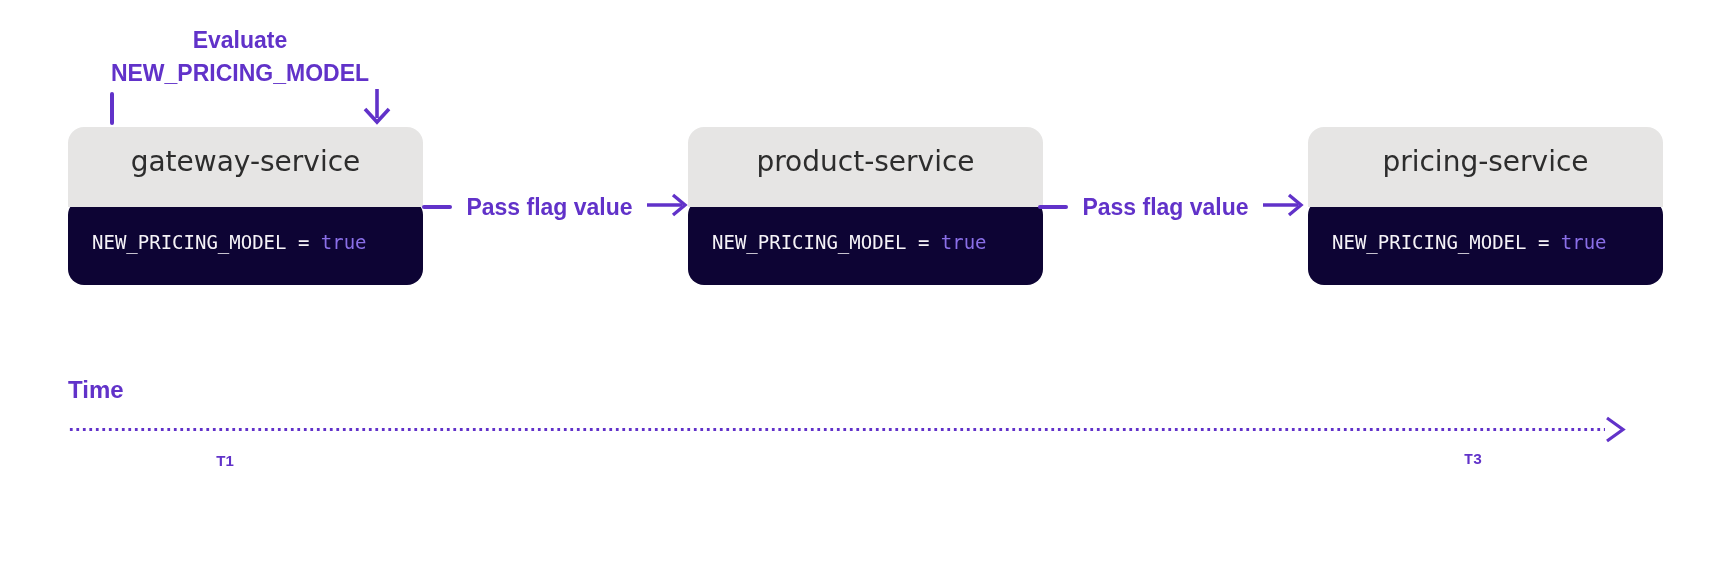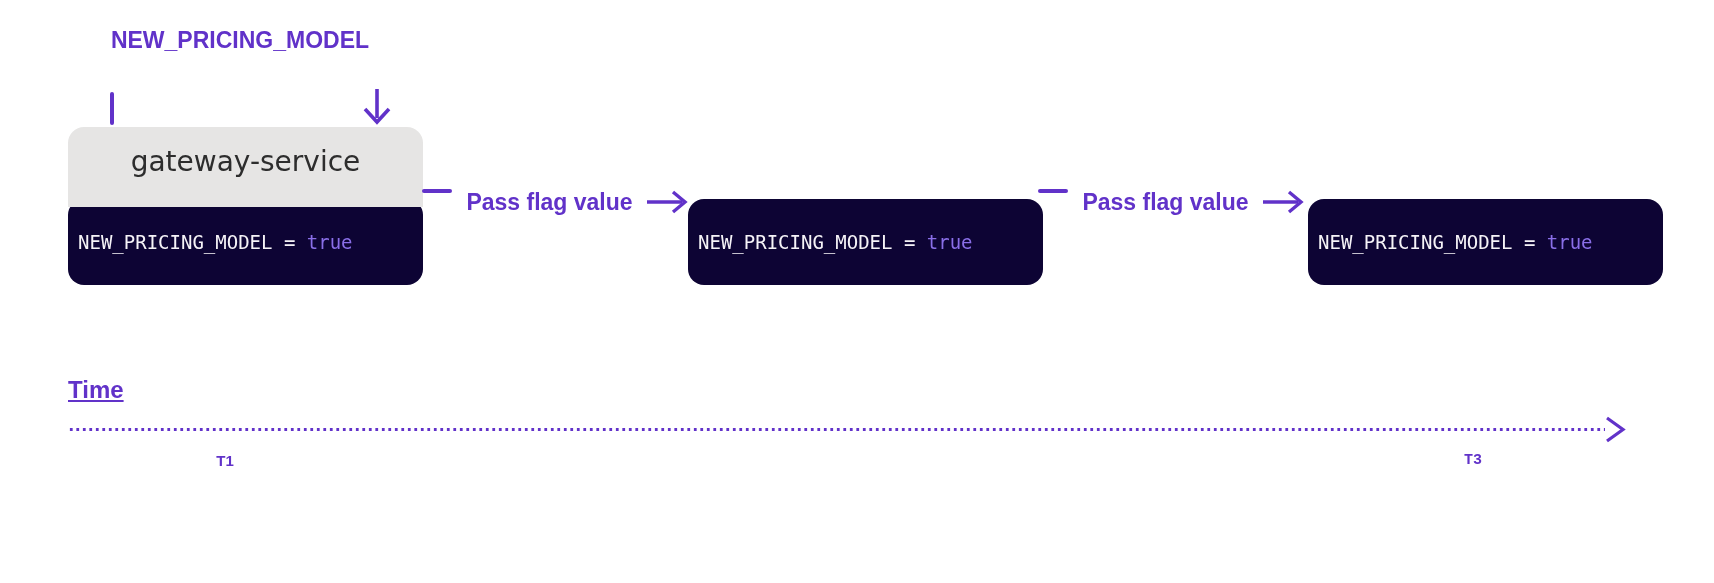--- a/index.html
+++ b/index.html
@@ -66,36 +66,36 @@
     font-family: "DejaVu Sans", sans-serif;
     font-size: 28px;
     color: var(--service-name);
   }
   .card-bottom {
     position: absolute;
     left: 0; top: 72px; width: 100%; height: 86px;
     background: var(--card-bottom-bg);
     border-radius: 16px;
     display: flex; align-items: center;
-    padding-left: 10px;
+    padding-left: 24px;
   }
   .flag-code {
     font-family: "DejaVu Sans Mono", monospace;
     font-size: 19px;
     color: var(--code-text);
     white-space: pre;
   }
   .flag-code .flag-value { color: var(--code-value); }
 
   
   .connector {
     position: absolute;
     top: 189px;
     width: 267px; height: 36px;
-    display: flex; align-items: flex-start; justify-content: space-between;
+    display: flex; align-items: center; justify-content: space-between;
     color: var(--accent);
   }
   .connector.pos-0 { left: 422px; }
   .connector.pos-1 { left: 1038px; }
   .connector-dash {
     width: 30px; height: 4px;
     border-radius: 2px;
     background: var(--accent);
   }
   .connector-label {
@@ -104,21 +104,20 @@
     color: var(--accent);
   }
 
   
   .timeline-label {
     position: absolute;
     left: 68px; top: 376px;
     font-weight: bold;
     font-size: 24px;
     color: var(--accent);
-    text-decoration: underline;
   }
   .timeline-line {
     position: absolute;
     left: 68px; top: 428px;
     width: 1537px; height: 3px;
     background-image: radial-gradient(circle, var(--accent) 1.4px, transparent 1.6px);
     background-size: 6.5px 3px;
     background-repeat: repeat-x;
   }
   .timeline-arrowhead {
@@ -138,20 +137,21 @@
   .timeline-marker.pos-0 { left: 225px; }
   .timeline-marker.pos-1 { left: 1080px; }
   .timeline-marker.pos-2 { left: 1473px; font-family: Liberation Mono, monospace; }
 </style>
 </head>
 <body>
 
 <div class="canvas">
 
   <div class="annotation-label">
+    <div>Evaluate</div>
     <div>NEW_PRICING_MODEL</div>
   </div>
   <div class="annotation-tick"></div>
   <span class="annotation-arrow">
     <svg width="30" height="40" viewBox="0 0 30 40" fill="none">
       <path d="M15 1 L15 30" stroke="currentColor" stroke-width="3.6"></path>
       <path d="M3 21 L15 34 L27 21" stroke="currentColor" stroke-width="3.6" fill="none"></path>
     </svg>
   </span>
 
@@ -172,37 +172,43 @@
         <path d="M0 13 L35 13" stroke="currentColor" stroke-width="3.4"></path>
         <path d="M26 3 L38 13 L26 23" stroke="currentColor" stroke-width="3.4" fill="none"></path>
       </svg>
     </span>
   </div>
 
   <div class="service-card pos-1">
     <div class="card-bottom">
       <div class="flag-code"><span>NEW_PRICING_MODEL</span><span> = </span><span class="flag-value">true</span></div>
     </div>
+    <div class="card-top">
+      <span class="service-name">product-service</span>
+    </div>
   </div>
 
   <div class="connector pos-1">
     <span class="connector-dash"></span>
     <span class="connector-label">Pass flag value</span>
     <span>
       <svg width="42" height="26" viewBox="0 0 42 26" fill="none">
         <path d="M0 13 L35 13" stroke="currentColor" stroke-width="3.4"></path>
         <path d="M26 3 L38 13 L26 23" stroke="currentColor" stroke-width="3.4" fill="none"></path>
       </svg>
     </span>
   </div>
 
   <div class="service-card pos-2">
     <div class="card-bottom">
       <div class="flag-code"><span>NEW_PRICING_MODEL</span><span> = </span><span class="flag-value">true</span></div>
     </div>
+    <div class="card-top">
+      <span class="service-name">pricing-service</span>
+    </div>
   </div>
 
   <div class="timeline-label">Time</div>
   <div class="timeline-line"></div>
   <span class="timeline-arrowhead">
     <svg width="24" height="27" viewBox="0 0 24 27" fill="none">
       <path d="M4 2 L20 13.5 L4 25" stroke="currentColor" stroke-width="3.2" fill="none"></path>
     </svg>
   </span>
   <div class="timeline-marker pos-0">T1</div>

